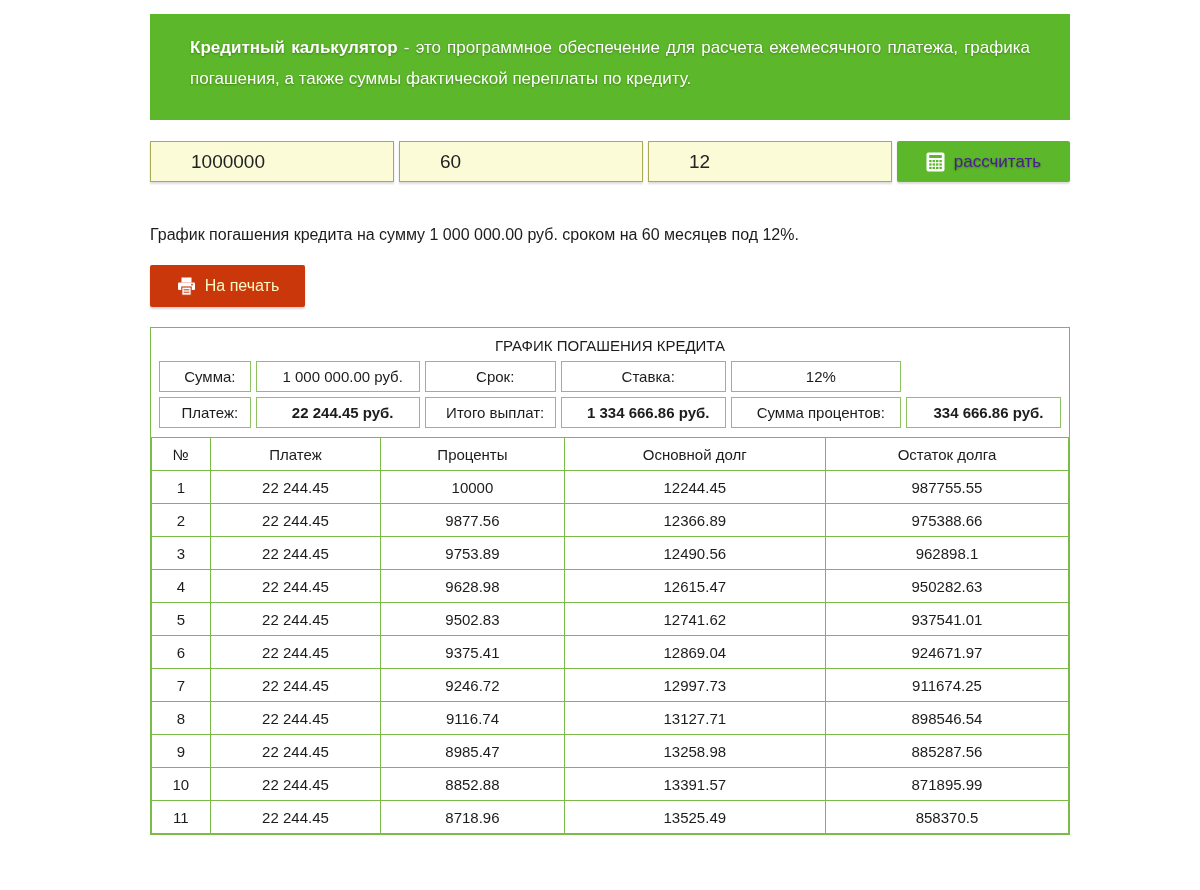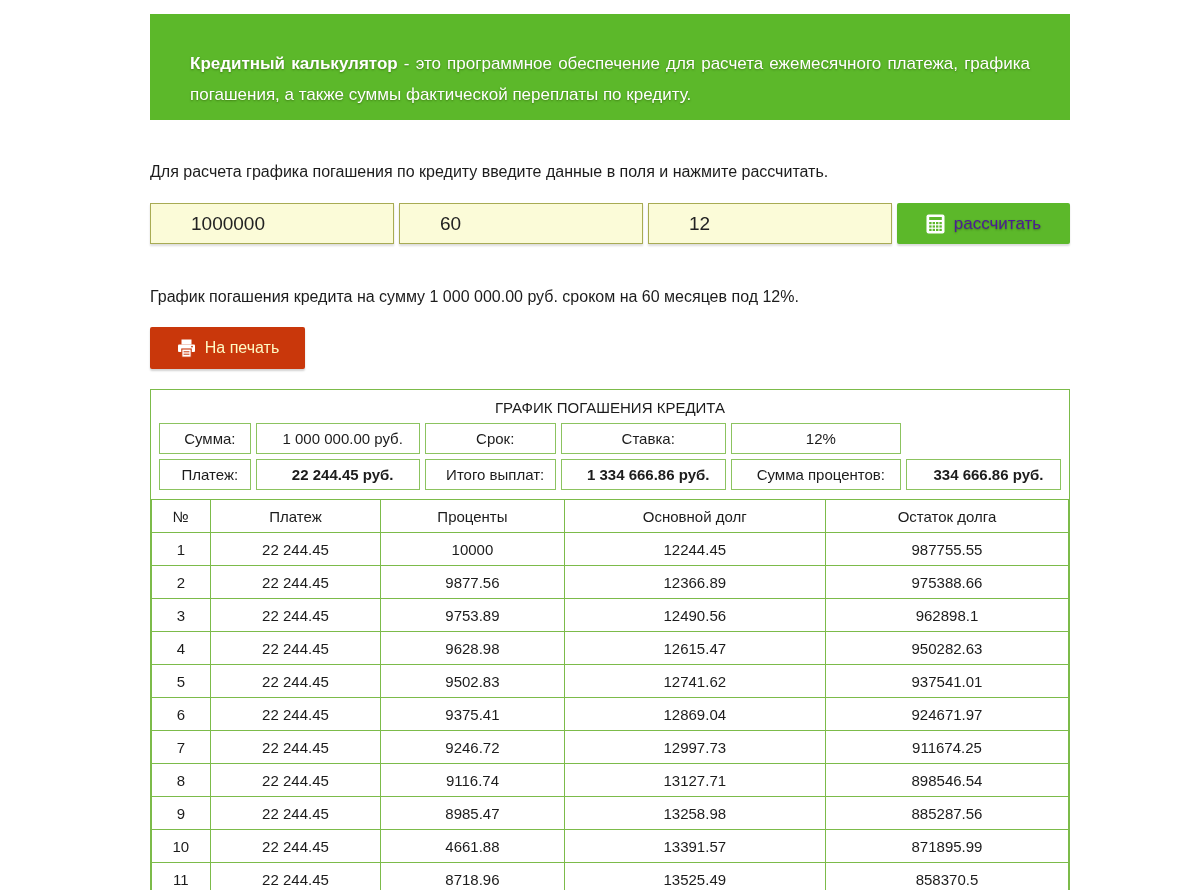--- a/index.html
+++ b/index.html
@@ -9,21 +9,21 @@
     background: #ffffff;
     font-family: "Liberation Sans", "DejaVu Sans", sans-serif;
     color: #1c1c1c;
   }
   .page { width: 920px; margin: 0 0 0 150px; padding-top: 14px; }
 
   
   .banner {
     background: #5cb82a;
     height: 106px;
-    padding: 34px 40px;
+    padding: 18px 40px;
     color: #ffffff;
     font-size: 17px;
     line-height: 31px;
     text-align: justify;
     text-shadow: 0 1px 2px rgba(40,80,0,0.55);
   }
   .banner b { font-weight: bold; }
 
   .instruction {
     margin-top: 42px;
@@ -112,21 +112,20 @@
 </style>
 </head>
 <body>
 
 <div class="page">
 
   <div class="banner">
     <b>Кредитный калькулятор</b><span> - это программное обеспечение для расчета ежемесячного платежа, графика погашения, а также суммы фактической переплаты по кредиту.</span>
   </div>
 
-  <div class="instruction">Для расчета графика погашения по кредиту введите данные в поля и нажмите рассчитать.</div>
 
   <div class="inputs-row">
     <input type="text" value="1000000" style="">
     <input type="text" value="60" style="">
     <input type="text" value="12" style="">
     <button class="calc-btn">
       <span>
         <svg class="icon-svg" width="19" height="20" viewBox="0 0 19 20">
           <rect x="0.5" y="0.5" width="18" height="19" rx="2" fill="#ffffff"></rect>
           <rect x="3.2" y="3" width="12.6" height="3" fill="#5cb82a"></rect>
@@ -263,21 +262,21 @@
           <tr>
     <td>9</td>
     <td>22 244.45</td>
     <td>8985.47</td>
     <td>13258.98</td>
     <td>885287.56</td>
   </tr>
           <tr>
     <td>10</td>
     <td>22 244.45</td>
-    <td>4661.88</td>
+    <td>8852.88</td>
     <td>13391.57</td>
     <td>871895.99</td>
   </tr>
           <tr>
     <td>11</td>
     <td>22 244.45</td>
     <td>8718.96</td>
     <td>13525.49</td>
     <td>858370.5</td>
   </tr>

